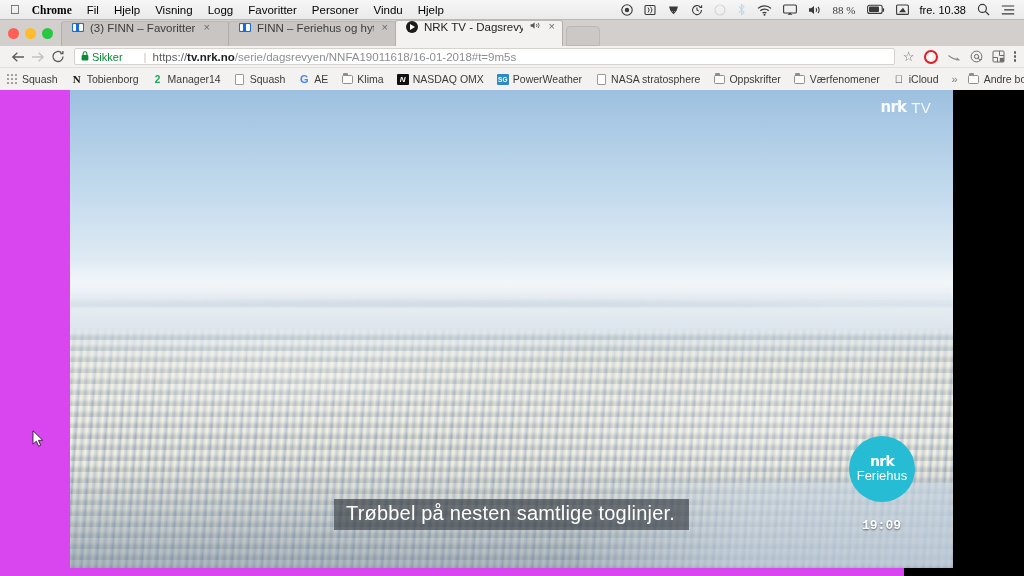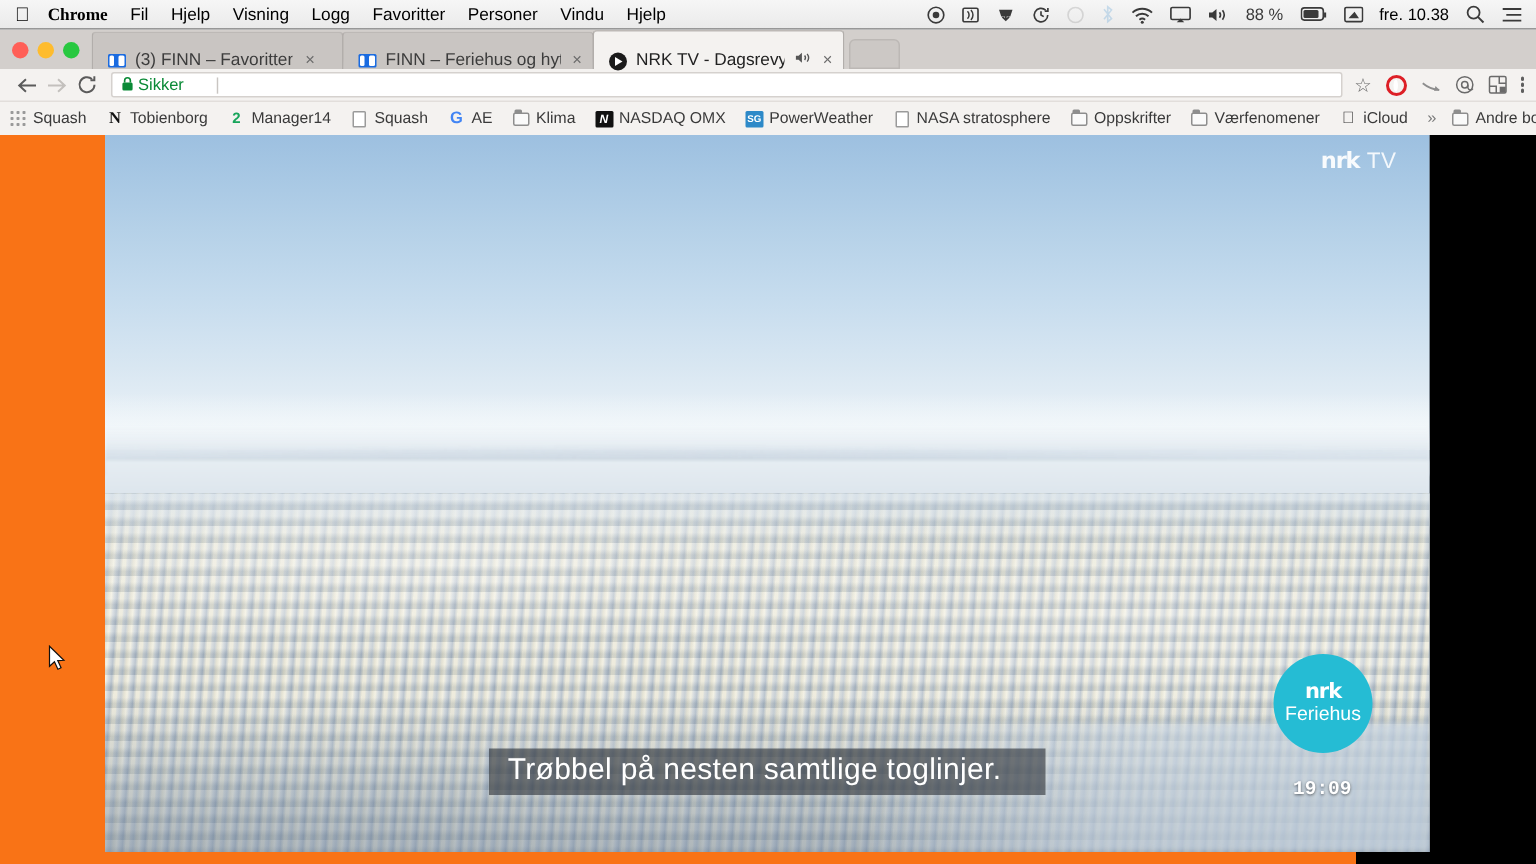--- a/index.html
+++ b/index.html
@@ -16,35 +16,35 @@
     background:linear-gradient(to bottom,#f6f6f6 0%,#eaeaea 100%);
     border-bottom:1px solid #b9b9b9;
     display:flex; align-items:center; font-size:11.5px; color:#000;
   }
   .mb-apple{ margin-left:10px; margin-right:12px; font-size:13px; line-height:1; }
   .mb-item{ margin-right:15px; white-space:nowrap; }
   .mb-item.bold{ font-weight:bold;font-family:Liberation Serif, serif; }
   .mb-right{ margin-left:auto; display:flex; align-items:center; gap:11px; padding-right:9px; color:#3a3a3a; }
   .mb-ico{ display:inline-flex; align-items:center; justify-content:center; height:14px; font-size:12px; line-height:1; }
   .mb-ico svg{ display:block; }
-  .mb-batt{ font-size:11px; letter-spacing:0; }
+  .mb-batt{ font-size:11px; letter-spacing:0;font-family:Liberation Serif, serif; }
   .mb-clock{ font-size:11px; color:#000; }
   .mb-dim{ opacity:.32; }
 
   
   .chrome{ position:absolute; left:0; top:20px; width:1024px; height:70px; background:#d7d3d0; }
 
   
   .tabstrip{ position:relative; height:26px; width:100%; background:#d3cfcc; display:flex; align-items:flex-end; }
   .lights{ display:flex; align-items:center; gap:6px; padding:0 8px 7px 8px; }
   .light{ width:11px; height:11px; border-radius:50%; }
   .l-red{ background:#ff5f57; } .l-yel{ background:#febc2e; } .l-grn{ background:#28c840; }
 
   .tab{
-    position:relative; height:25px; display:flex; align-items:flex-end;
+    position:relative; height:25px; display:flex; align-items:flex-start;
     padding:0 7px 0 9px; font-size:11.5px; color:#3c3c3c;
     background:#c9c5c2; border-top-left-radius:3px; border-top-right-radius:3px;
     border-left:1px solid #b2aeab; border-right:1px solid #b2aeab; border-top:1px solid #bdb9b6;
     margin-right:-1px; min-width:0;
   }
   .tab.active{ background:#f4f2f0; color:#222; z-index:3; height:26px; }
   .tab .fav{ width:13px; height:11px; margin-right:6px; flex:0 0 auto; display:flex; align-items:center; justify-content:center; }
   .tab .ttl{ white-space:nowrap; overflow:hidden; text-overflow:clip; }
   .tab .spk{ margin-left:7px; font-size:10px; color:#555; flex:0 0 auto; }
   .tab .x{ margin-left:8px; font-size:11px; color:#6b6b6b; flex:0 0 auto; line-height:1; }
@@ -89,21 +89,21 @@
   .folder{ width:11px; height:9px; border:1px solid #8e8e8e; border-radius:1.5px; position:relative; background:#fafafa; }
   .folder:before{ content:""; position:absolute; left:0; top:-2.5px; width:5px; height:2.5px; background:#8e8e8e; border-radius:1px 1px 0 0; }
   .page{ width:9px; height:11px; border:1px solid #9a9a9a; border-radius:1px; background:#fff; }
   .nlogo{ font-weight:bold; font-size:11px; color:#111; font-family:"Liberation Serif",serif; }
   .sq-blue{ width:12px; height:11px; background:#2d89c8; color:#fff; font-size:6.5px; display:flex; align-items:center; justify-content:center; border-radius:1px; font-weight:bold; }
   .sq-dark{ width:12px; height:11px; background:#111; color:#fff; font-size:8px; display:flex; align-items:center; justify-content:center; border-radius:1px; font-weight:bold; font-style:italic; }
   .glogo{ font-weight:bold; font-size:11px; color:#4285f4; }
   .tw2{ color:#18a55b; font-size:10px; font-weight:bold; }
 
   
-  .page-area{ position:absolute; left:0; top:90px; width:904px; height:486px; background:#f97316; }
+  .page-area{ position:absolute; left:0; top:90px; width:904px; height:486px; background:#d946ef; }
   .video{
     position:absolute; left:70px; top:0px; width:883px; height:478px; overflow:hidden;
     background:#bcd2e8;
   }
   
   .sky{
     position:absolute; left:0; top:0; width:100%; height:44%;
     background:linear-gradient(to bottom,
       #9dc0e0 0%, #a8c8e4 14%, #b5d1e8 30%, #c6dcee 52%, #d9e7f2 74%, #e8f0f6 90%, #eef3f7 100%);
   }
@@ -168,21 +168,21 @@
   .bug{ position:absolute; right:38px; bottom:66px; width:66px; height:66px; border-radius:50%;
         background:#25bcd4; display:flex; flex-direction:column; align-items:center; justify-content:center; }
   .bug-nrk{ font-weight:bold; font-size:14px; color:#fff; letter-spacing:-.7px; line-height:1; font-family:"DejaVu Sans",sans-serif; }
   .bug-ny{ font-size:13px; color:#fff; line-height:1.25; }
   .bug-time{ position:absolute; right:52px; bottom:35px; font-size:13px; font-weight:bold; color:#fff;
              text-shadow:0 1px 2px rgba(0,0,0,.55);font-family:Liberation Mono, monospace; }
 
   
   .subs{ position:absolute; left:0; right:0; bottom:38px; display:flex; justify-content:center; }
   .subs span{
-    background:rgba(46,52,58,.62); color:#fff; font-size:20px; padding:3px 29px 5px 12px;
+    background:rgba(46,52,58,.62); color:#fff; font-size:20px; padding:3px 14px 5px 12px;
     letter-spacing:.2px; white-space:nowrap;
   }
 
   .cursor{ position:absolute; left:32px; top:340px; width:12px; height:18px; }
 </style>
 </head>
 <body>
 
 <div class="menubar">
   <span class="mb-apple"></span>
@@ -345,20 +345,21 @@
 
     <div class="omnibox">
       <span class="lock">
         <svg width="8" height="10" viewBox="0 0 8 10">
             <rect x="0.6" y="4" width="6.8" height="5.4" rx="1" fill="#0a8a36"></rect>
             <path d="M2.1 4V2.7a1.9 1.9 0 0 1 3.8 0V4" fill="none" stroke="#0a8a36" stroke-width="1.1"></path>
           </svg>
       </span>
       <span class="secure">Sikker</span>
       <span class="sep">|</span>
+      <span class="url"><span class="scheme">https://</span><b>tv.nrk.no</b><span>/serie/dagsrevyen/NNFA19011618/16-01-2018#t=9m5s</span></span>
     </div>
 
     <div class="tb-right">
       <span class="tb-ico" style="font-size:13px;">☆</span>
       <span class="tb-ico">
           <span class="ext-opera"></span>
         </span>
       <span class="tb-ico">
         <svg width="14" height="12" viewBox="0 0 14 12">
             <path d="M1.5 4.5c3 2.5 6 4 11 4.5" fill="none" stroke="#8d8d8d" stroke-width="1.2"></path>

